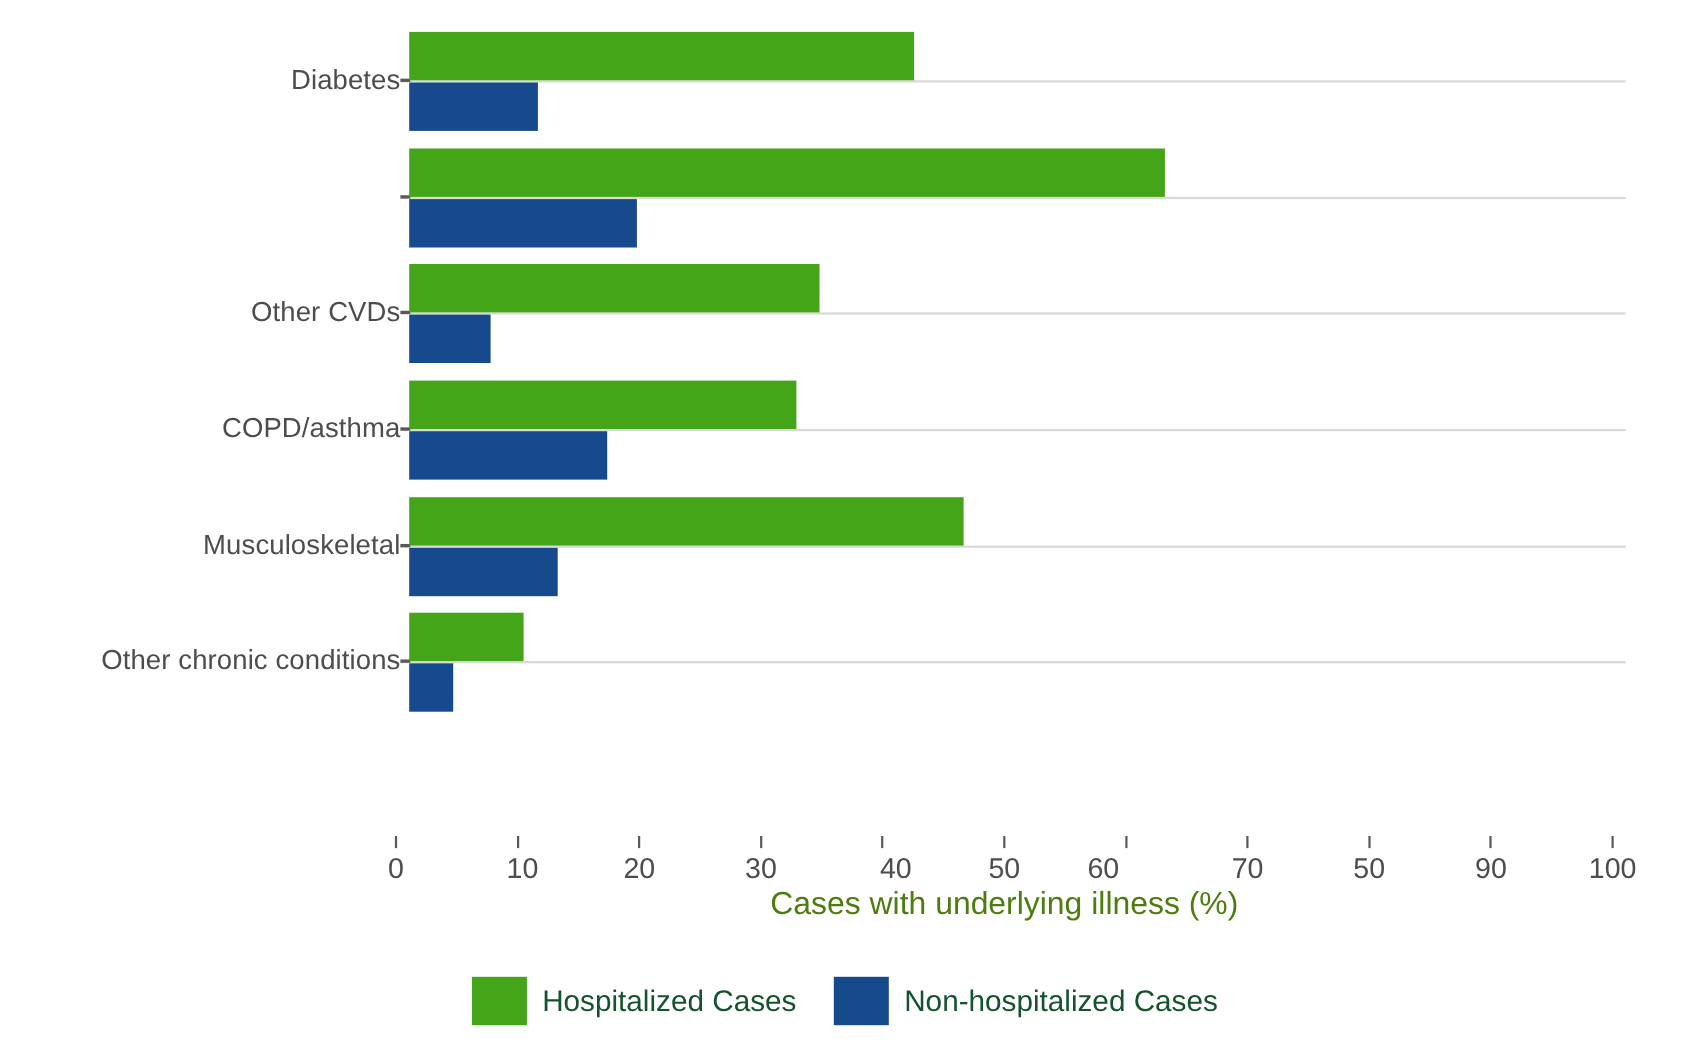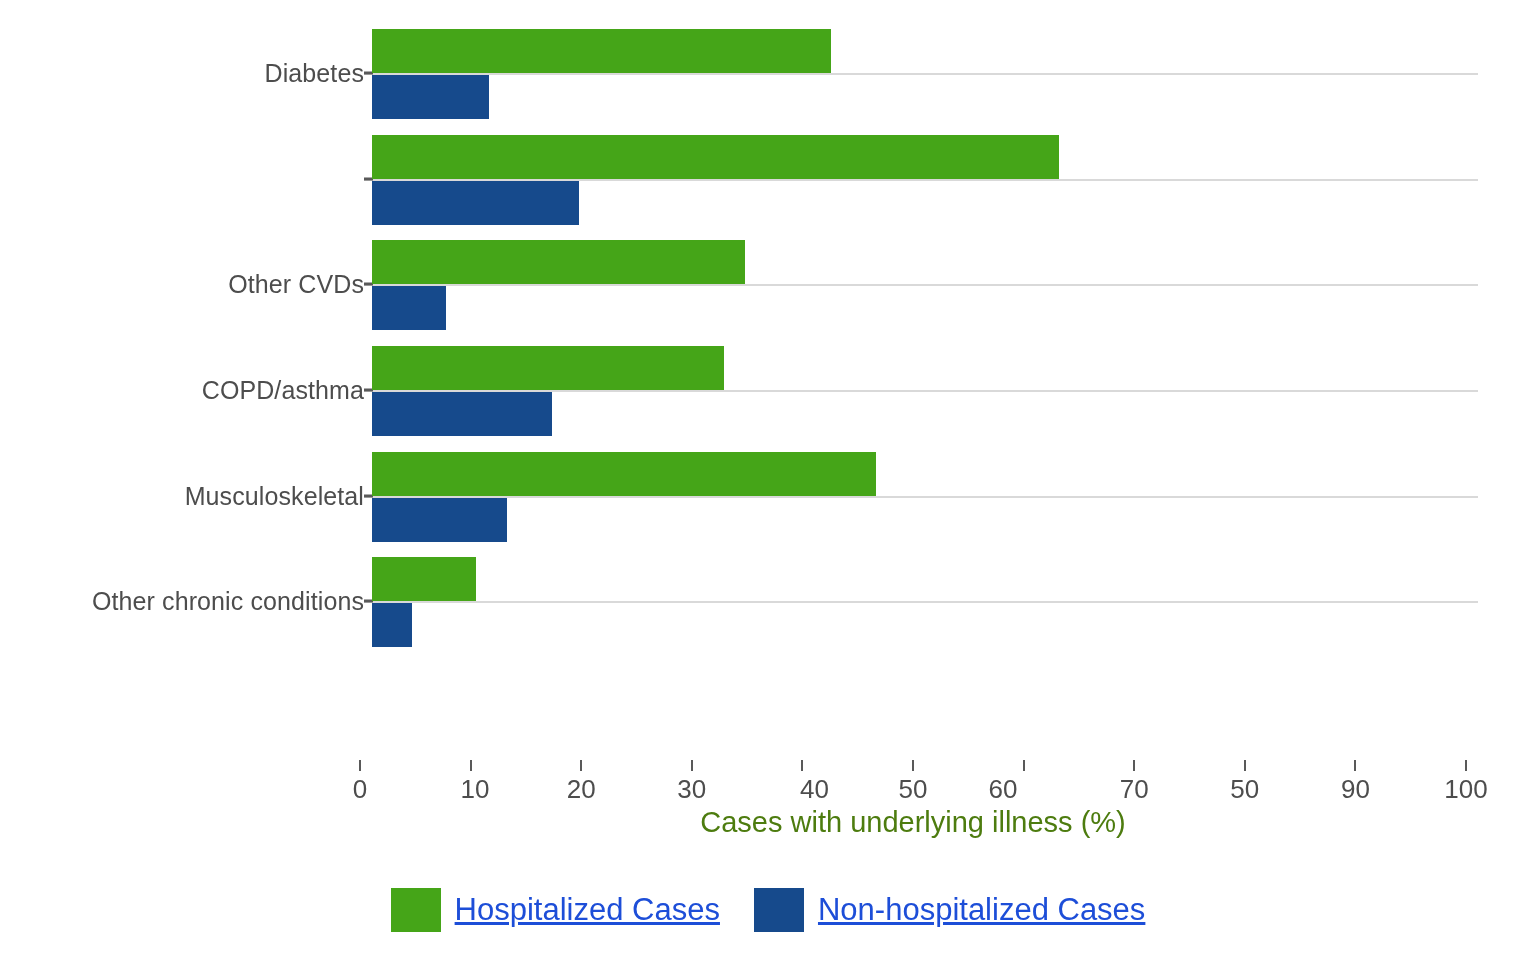--- a/index.html
+++ b/index.html
@@ -133,24 +133,23 @@
     gap: 14px;
   }
   .legend-swatch {
     width: 50px;
     height: 44px;
     display: block;
   }
   .legend-swatch.green { background: #45a518; }
   .legend-swatch.blue  { background: #164a8c; }
   .legend-label {
-    font-size: 31px;
-    color: #1d4ed8;
+    font-size: 27px;
+    color: #14532d;
     white-space: nowrap;
-    text-decoration: underline;
   }
 </style>
 </head>
 <body>
 
 <div id="chart-root">
 
   <div id="plot-area">
 
     <div class="cat-row" style="top:0px">

